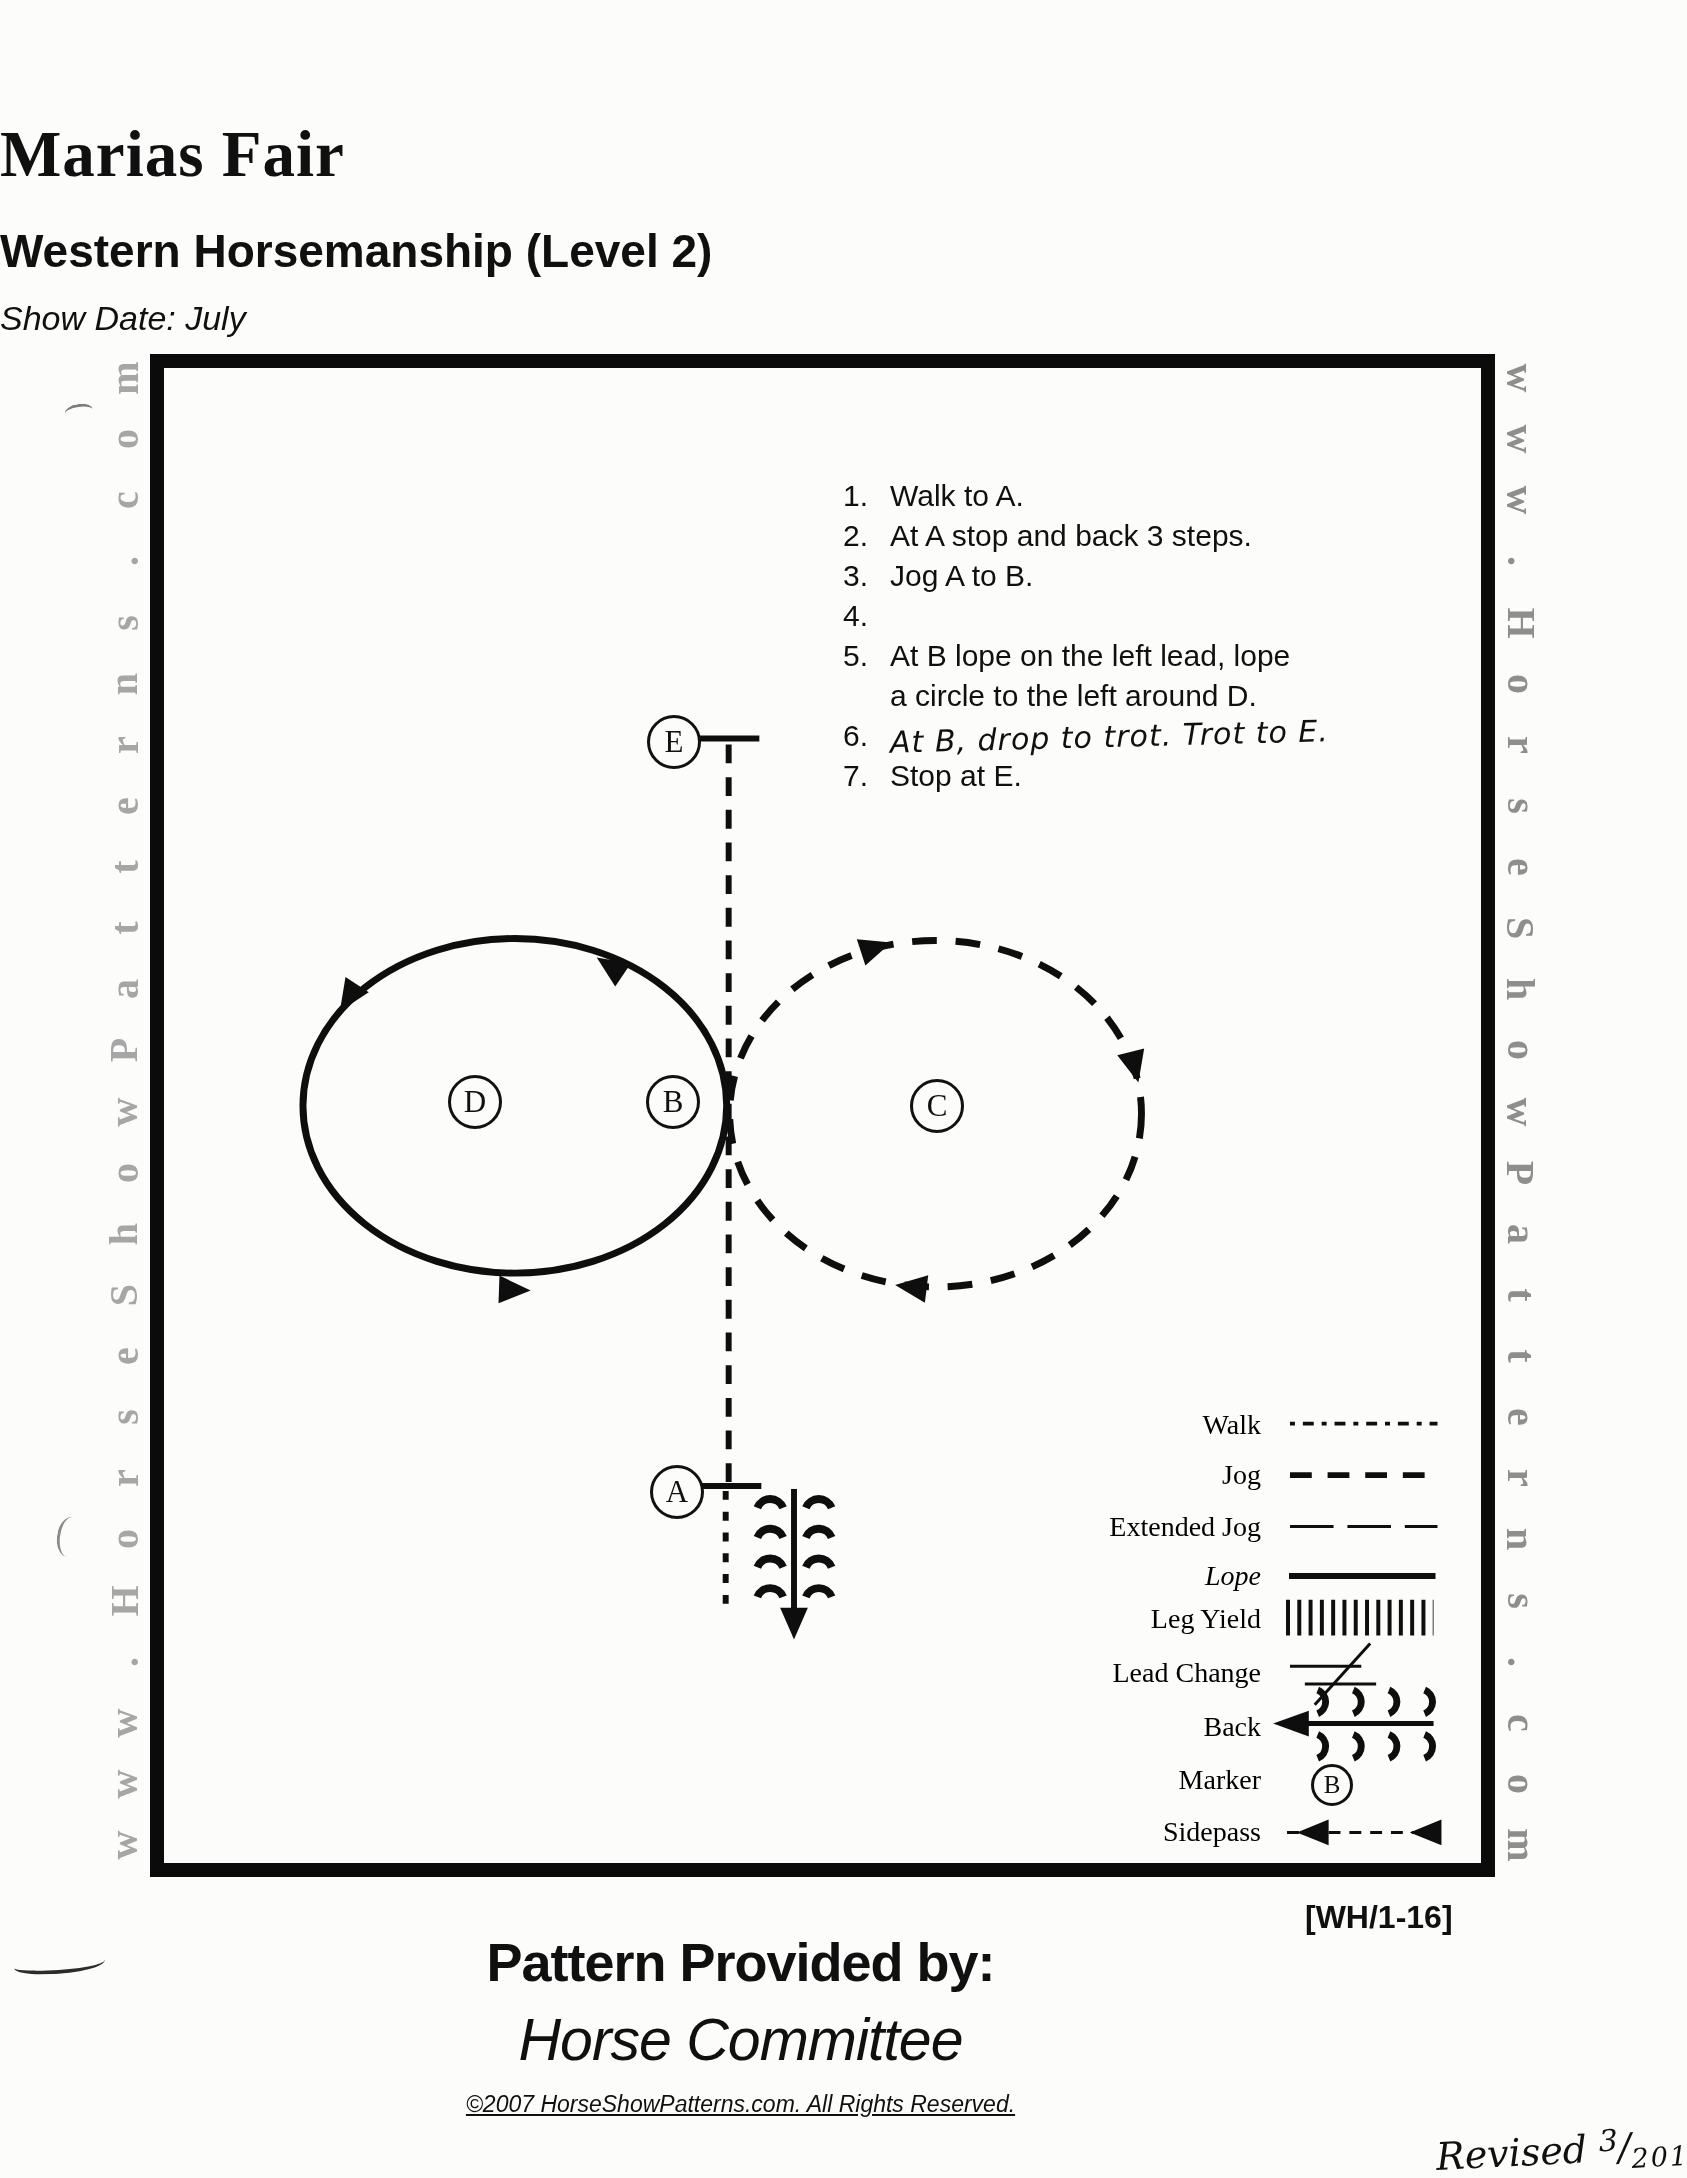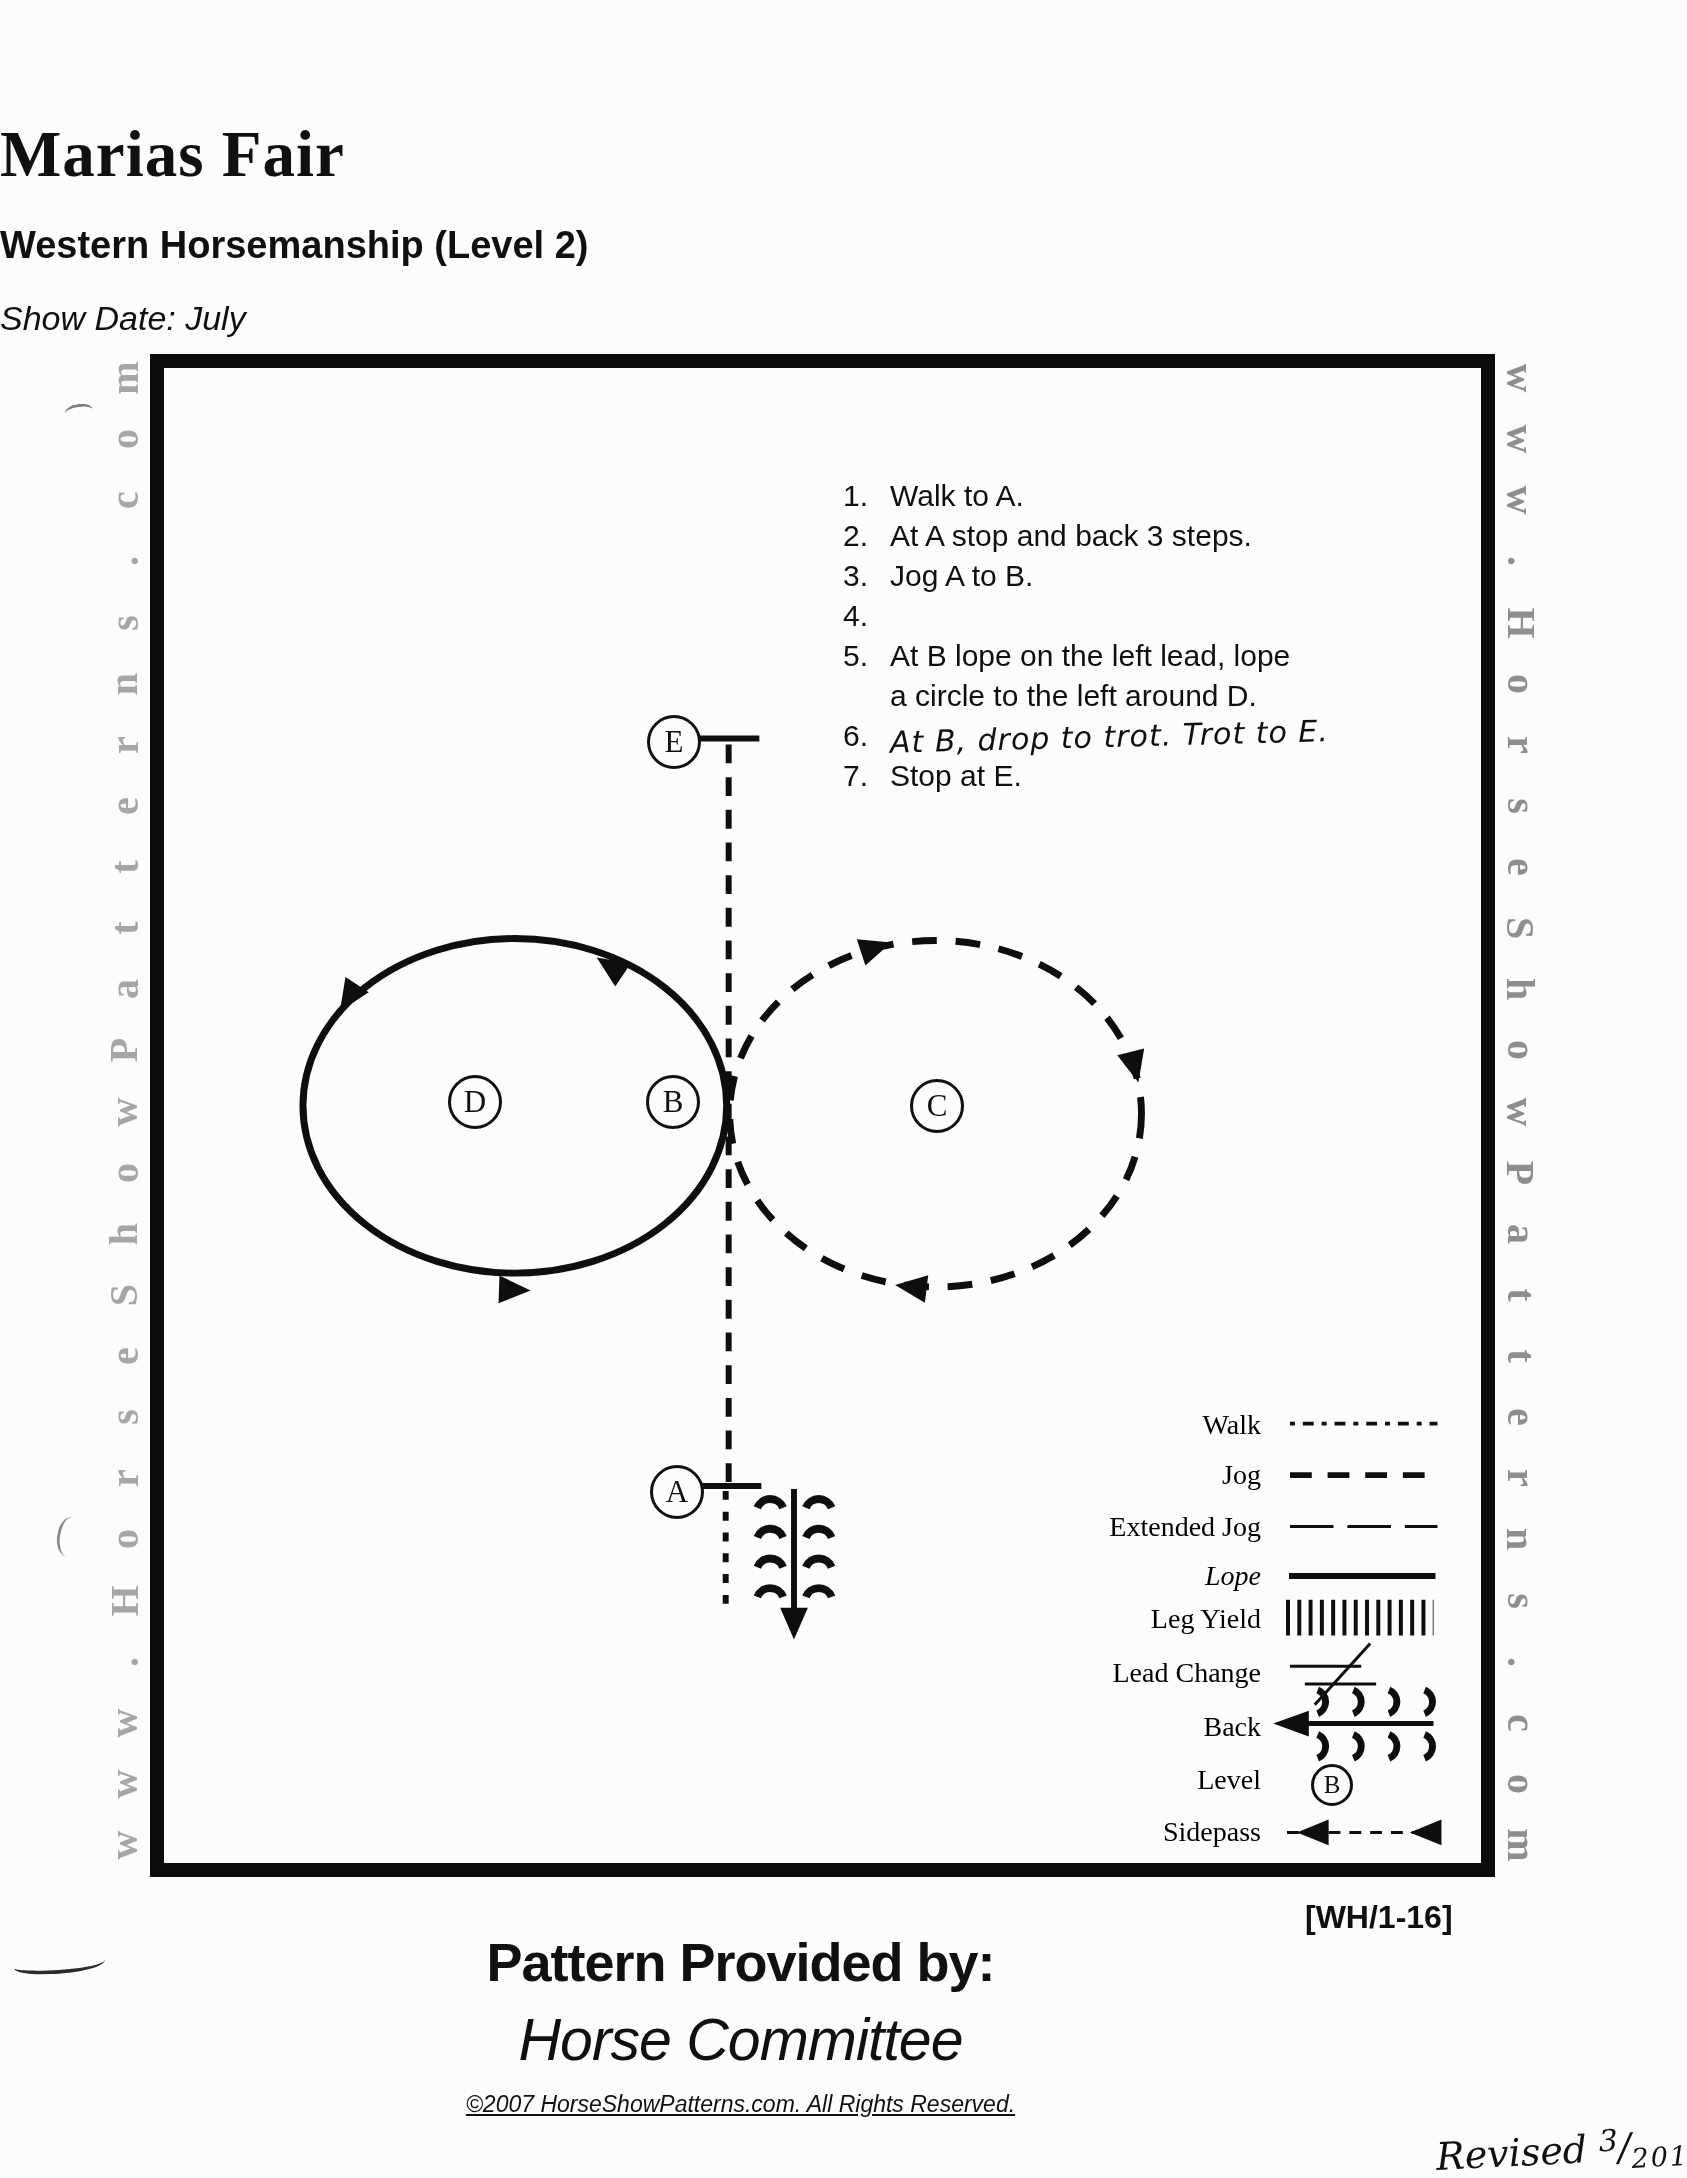--- a/index.html
+++ b/index.html
@@ -7,21 +7,21 @@
     width:1687px;height:2178px;position:relative;overflow:hidden;
     background:#fcfcfa;color:#101010;
     font-family:"Liberation Sans",sans-serif;
   }
   .title{
     position:absolute;left:0;top:117px;width:100%;
     font-family:"Liberation Serif",serif;font-weight:bold;font-size:65px;letter-spacing:1px;
   }
   .subtitle{
     position:absolute;left:0;top:224px;width:100%;
-    font-weight:bold;font-size:38px;letter-spacing:0px;
+    font-weight:bold;font-size:46px;letter-spacing:0px;
   }
   .showdate{
     position:absolute;left:0;top:299px;width:100%;
     font-style:italic;font-size:34px;
   }
   
   .arena{
     position:absolute;left:150px;top:354px;width:1317px;height:1495px;
     border:14px solid #0b0b0b;background:transparent;
   }
@@ -263,21 +263,21 @@
     </div>
 </div>
 
 <div class="legend-label" style="top:1407px;">Walk</div>
 <div class="legend-label" style="top:1457px;">Jog</div>
 <div class="legend-label" style="top:1509px;">Extended Jog</div>
 <div class="legend-label" style="top:1558px;font-style:italic;">Lope</div>
 <div class="legend-label" style="top:1601px;">Leg Yield</div>
 <div class="legend-label" style="top:1655px;">Lead Change</div>
 <div class="legend-label" style="top:1709px;">Back</div>
-<div class="legend-label" style="top:1762px;">Level</div>
+<div class="legend-label" style="top:1762px;">Marker</div>
 <div class="legend-label" style="top:1814px;">Sidepass</div>
 <div class="legend-marker">
     <span>B</span>
   </div>
 
 <div class="pattern-code">[WH/1-16]</div>
 <div class="footer">
   <div class="provided-label">Pattern Provided by:</div>
   <div class="provided-name">Horse Committee</div>
   <div class="copyright">©2007 HorseShowPatterns.com. All Rights Reserved.</div>

